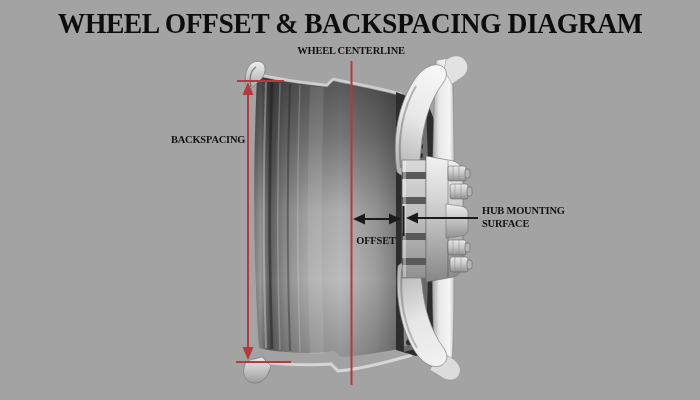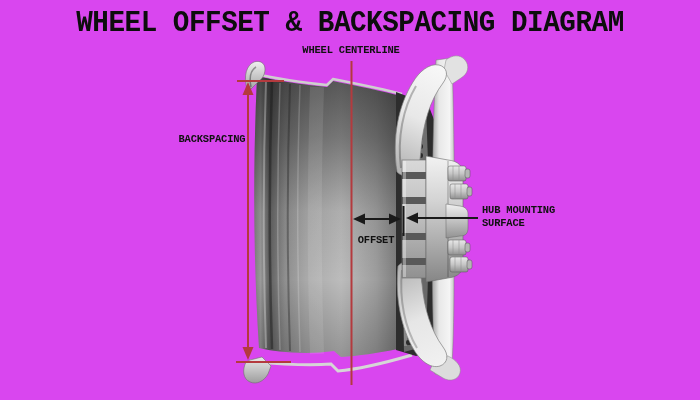--- a/index.html
+++ b/index.html
@@ -1,18 +1,18 @@
 <!DOCTYPE html>
 <html><head>
 <meta charset="utf-8">
 <style>
   html,body{margin:0;padding:0;background:#fff;}
   #stage{
-    position:relative;width:700px;height:400px;background:#d946ef;overflow:hidden;
-    font-family:Liberation Mono, monospace;
+    position:relative;width:700px;height:400px;background:#a3a3a3;overflow:hidden;
+    font-family:Liberation Serif, serif;
   }
   #stage svg{position:absolute;left:0;top:0;}
   .lbl{
     position:absolute;color:#111;font-weight:bold;font-size:11px;
     letter-spacing:-0.2px;line-height:12.5px;white-space:nowrap;
     transform:scaleX(0.95);
   }
   #title{
     position:absolute;left:0;top:6px;width:700px;text-align:center;
     color:#0d0d0d;font-weight:bold;font-size:30px;letter-spacing:-0.5px;

